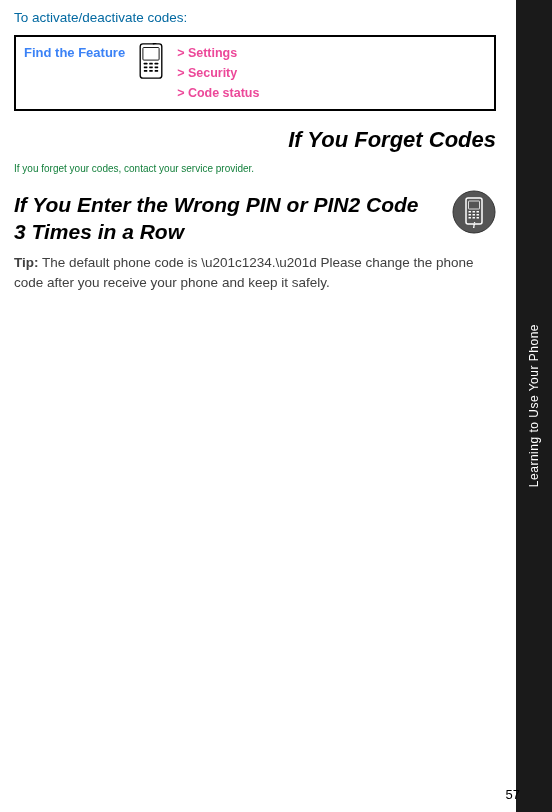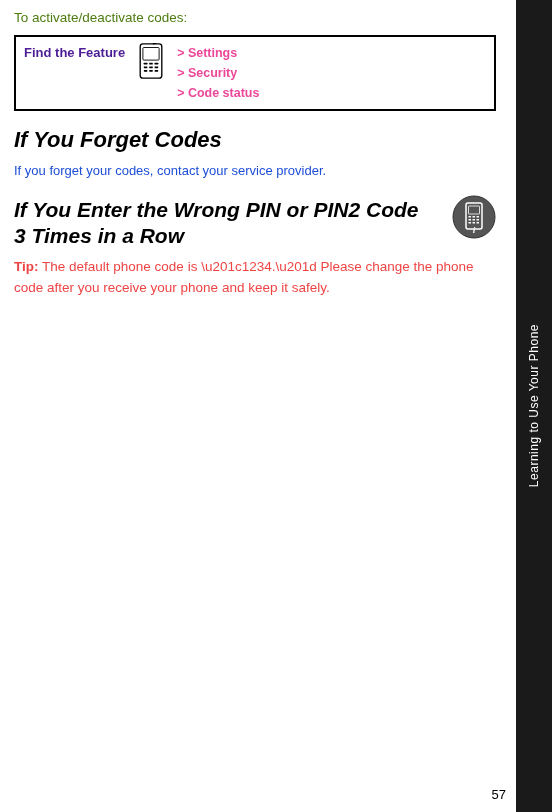--- a/index.html
+++ b/index.html
@@ -16,38 +16,38 @@
     }
 
     .main-content {
       padding: 10px 20px 10px 14px;
       margin-right: 36px;
     }
 
     .intro-text {
       font-size: 13.5px;
       margin-bottom: 10px;
-      color: #4d7c0f;
+      color: #0369a1;
     }
 
     .find-feature-box {
       border: 2px solid #000;
       padding: 6px 8px;
       margin-bottom: 16px;
       display: flex;
       flex-direction: row;
       align-items: flex-start;
       gap: 8px;
     }
 
     .find-feature-label {
       font-weight: bold;
       font-size: 13px;
       white-space: nowrap;
-      color: #4c1d95;
+      color: #3b82f6;
       padding-top: 2px;
     }
 
     .menu-steps {
       font-size: 12.5px;
       color: #ec4899;
       line-height: 1.6;
       font-weight: bold;
     }
 
@@ -56,43 +56,44 @@
     }
 
     .section-heading-1 {
       font-size: 22px;
       font-style: italic;
       font-weight: bold;
       margin-bottom: 8px;
       margin-top: 6px;
       color: #000;
       line-height: 1.2;
+      text-align: right;
     }
 
     .section-heading-2 {
       font-size: 21px;
       font-style: italic;
       font-weight: bold;
       margin-bottom: 8px;
       margin-top: 6px;
       color: #000;
       line-height: 1.25;
     }
 
     .body-text {
-      font-size: 13px;
+      font-size: 10px;
       line-height: 1.5;
       margin-bottom: 10px;
-      color: #1d4ed8;
+      color: #15803d;
     }
 
     .tip-text {
       font-size: 13.5px;
       line-height: 1.5;
-      color: #ef4444;
+      color: #404040;
     }
 
     .tip-text strong {
       font-weight: bold;
     }
 
     
     .side-tab {
       position: absolute;
       right: 0;
@@ -112,21 +113,21 @@
       writing-mode: vertical-rl;
       transform: rotate(180deg);
       white-space: nowrap;
       letter-spacing: 0.5px;
     }
 
     
     .page-number {
       position: absolute;
       bottom: 10px;
-      right: 46px;
+      right: 32px;
       font-size: 13px;
       color: #000;
     }
 
     
     .phone-icon-svg {
       width: 36px;
       height: 36px;
       flex-shrink: 0;
     }

